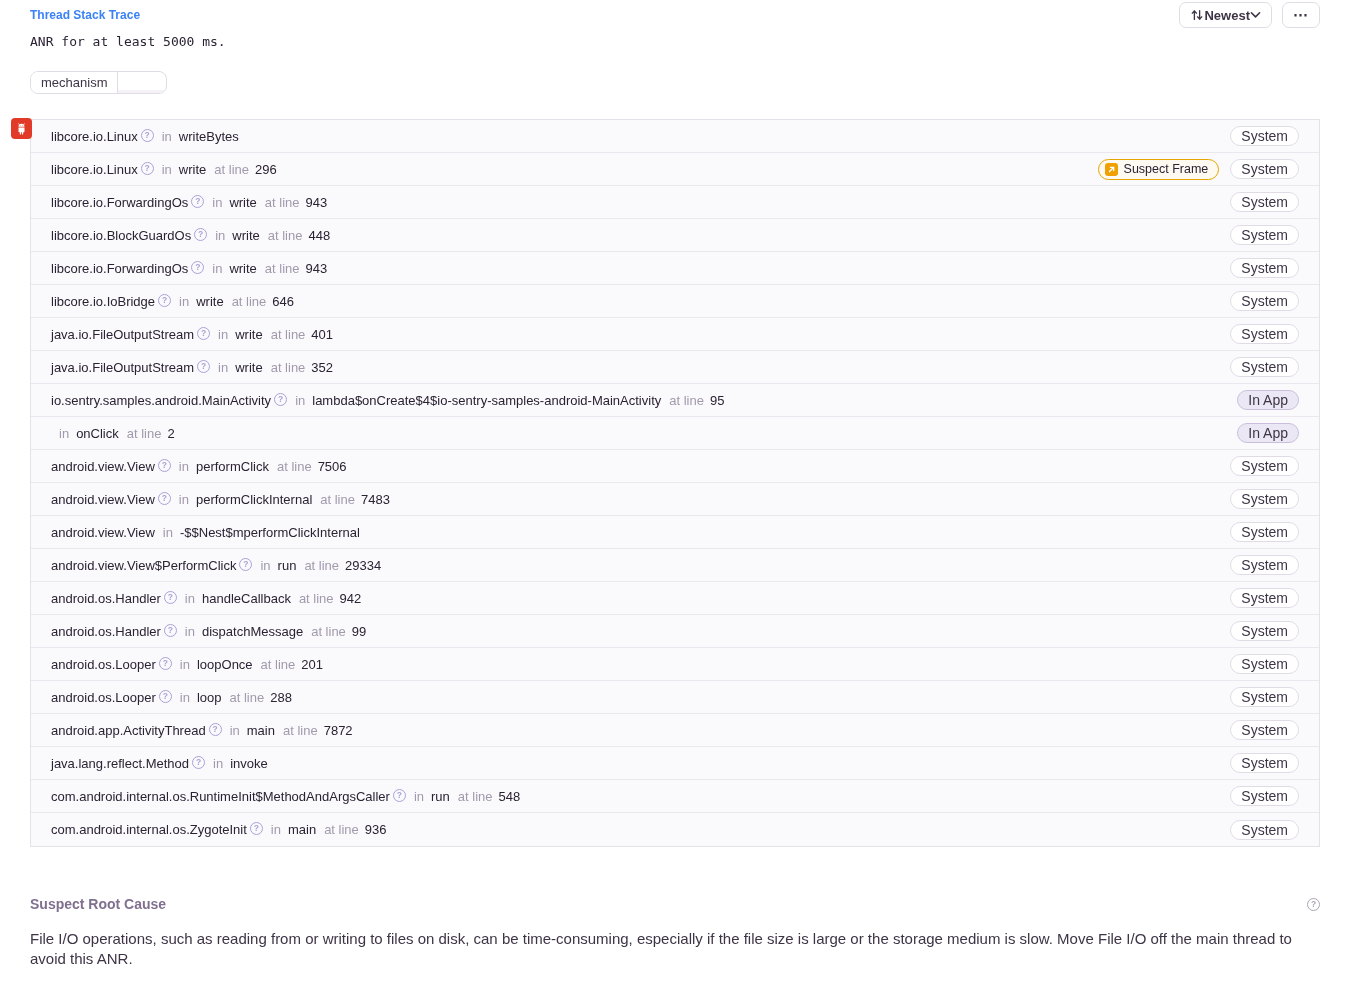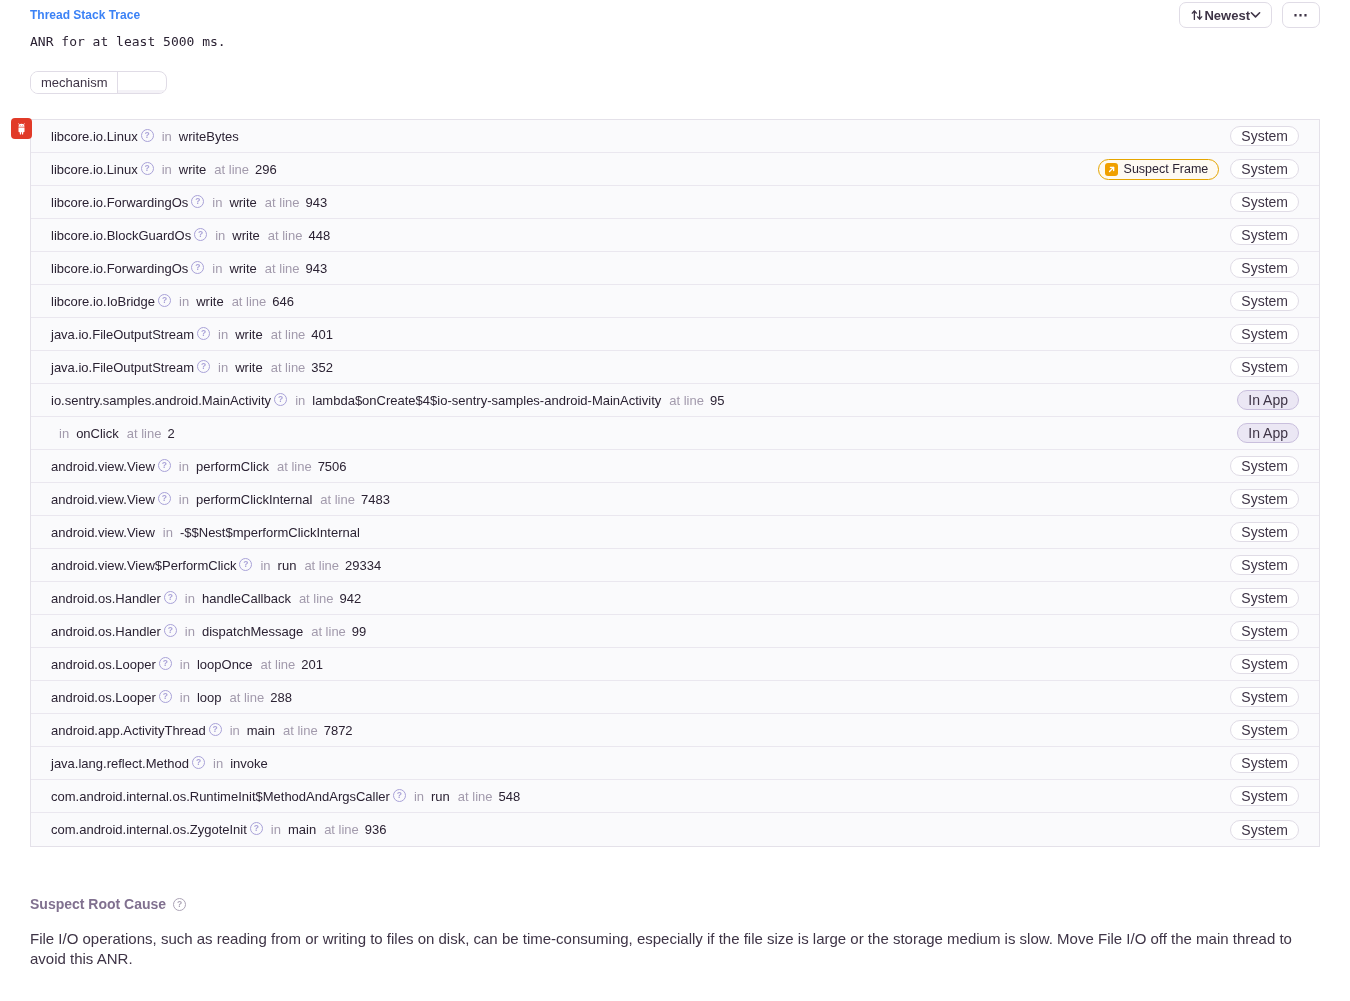--- a/index.html
+++ b/index.html
@@ -95,21 +95,21 @@
     cursor: pointer; white-space: nowrap;
   }
   .suspect-ic {
     width: 13px; height: 13px; background: #f0a000; border-radius: 3px;
     display: inline-flex; align-items: center; justify-content: center; flex: none;
   }
 
   
   .rc-title {
     margin-top: 49px; font-size: 14px; font-weight: 700; color: #80708f;
-    display: flex; align-items: center; gap: 7px;
+    display: flex; align-items: center; gap: 7px; justify-content: space-between;
   }
   .rc-help {
     width: 13px; height: 13px; border: 1px solid #aca4b6; color: #aca4b6;
     border-radius: 50%; font-size: 8.5px; font-weight: 700;
     display: inline-flex; align-items: center; justify-content: center;
   }
   .rc-body {
     margin-top: 17px; font-size: 15px; color: #3e3446; line-height: 20px;
     max-width: 1292px;
   }

